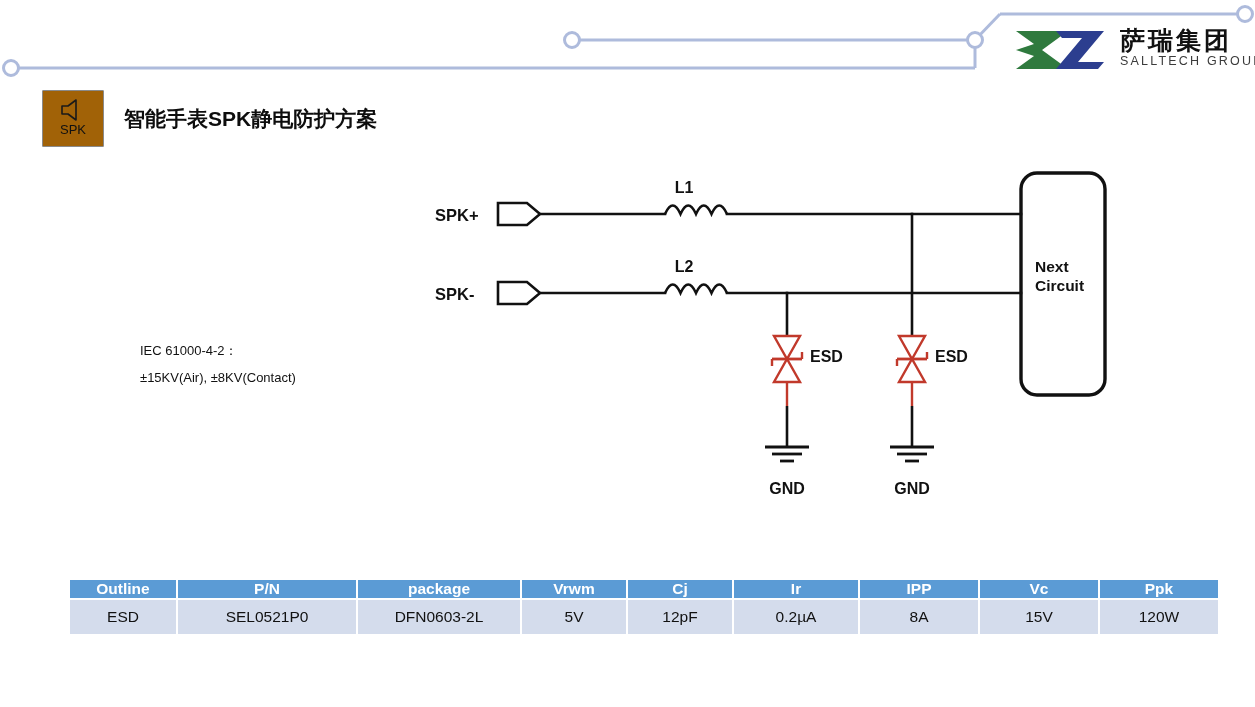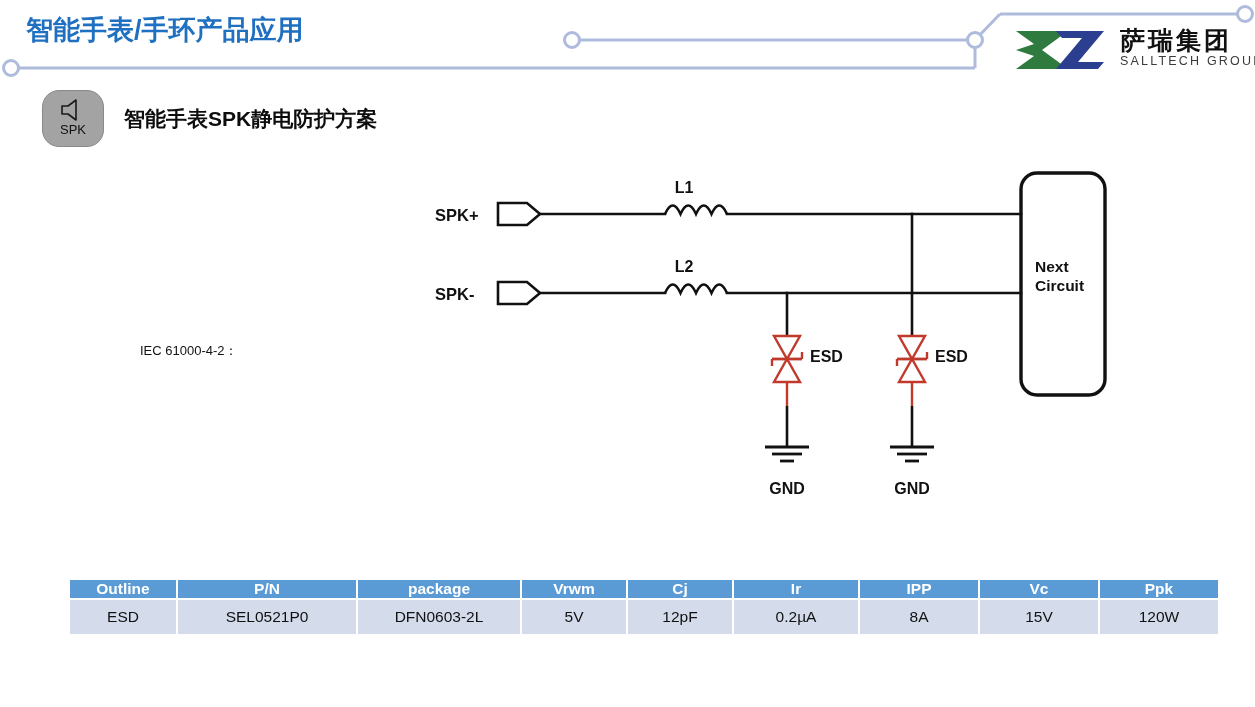--- a/index.html
+++ b/index.html
@@ -30,21 +30,21 @@
     font-family:"DejaVu Sans","Liberation Sans",sans-serif;
   }
   .logo-en{
     position:absolute;left:108px;top:28px;
     font-size:12.5px;color:#3b3b3b;letter-spacing:2.2px;white-space:nowrap;
   }
 
   
   .spk-box{
     position:absolute;left:42px;top:90px;width:60px;height:55px;
-    border:1px solid #8a8a8a;border-radius:17px;background:#a3a3a3;
+    border:1px solid #8a8a8a;border-radius:1px;background:#a16207;
   }
   .spk-icon{position:absolute;left:17px;top:8px;width:26px;height:22px;}
   .spk-box-label{
     position:absolute;left:0;top:31px;width:60px;text-align:center;
     font-size:13px;color:#111;
   }
   .section-title{
     position:absolute;left:124px;top:105px;
     font-size:21px;font-weight:bold;color:#0d0d0d;white-space:nowrap;text-align:right;
   }
@@ -88,21 +88,20 @@
       <line x1="975" y1="40" x2="975" y2="68"></line>
       <line x1="975" y1="40" x2="1000" y2="14"></line>
       <line x1="1000" y1="14" x2="1245" y2="14"></line>
     </g>
     <circle cx="11" cy="68" r="7.5" fill="#ffffff" stroke="#AEBBDC" stroke-width="3"></circle>
     <circle cx="572" cy="40" r="7.5" fill="#ffffff" stroke="#AEBBDC" stroke-width="3"></circle>
     <circle cx="975" cy="40" r="7.5" fill="#ffffff" stroke="#AEBBDC" stroke-width="3"></circle>
     <circle cx="1245" cy="14" r="7.5" fill="#ffffff" stroke="#AEBBDC" stroke-width="3"></circle>
   </svg>
 
-  <div class="page-title">智能手表/手环产品应用</div>
 
   <div class="logo">
     <svg class="logo-mark" viewBox="0 0 100 42">
       <path d="M4 2 H56 L30 21 L56 40 H4 L22 27 L4 21 L22 15 Z" fill="#2F7A3E"></path>
       <path d="M44 2 H92 L66 33 H92 L86 40 H44 L70 9 H50 Z" fill="#2C3E8F"></path>
     </svg>
     <div class="logo-cn">萨瑞集团</div>
     <div class="logo-en">SALLTECH GROUP</div>
   </div>
 
@@ -180,20 +179,21 @@
 
     <text x="787" y="344" text-anchor="middle" font-family="Liberation Sans, sans-serif" font-size="16" font-weight="bold" fill="#111111">GND</text>
     <text x="912" y="344" text-anchor="middle" font-family="Liberation Sans, sans-serif" font-size="16" font-weight="bold" fill="#111111">GND</text>
 
     <text x="1035" y="122" font-family="Liberation Sans, sans-serif" font-size="15.5" font-weight="bold" fill="#111111">Next</text>
     <text x="1035" y="141" font-family="Liberation Sans, sans-serif" font-size="15.5" font-weight="bold" fill="#111111">Circuit</text>
   </svg>
 
   <div class="iec">
     <div>IEC 61000-4-2：</div>
+    <div>±15KV(Air), ±8KV(Contact)</div>
   </div>
 
   <table class="tbl">
     <colgroup>
       <col class="c0">
         <col class="c1">
         <col class="c2">
         <col class="c3">
         <col class="c4">
       <col class="c5">

